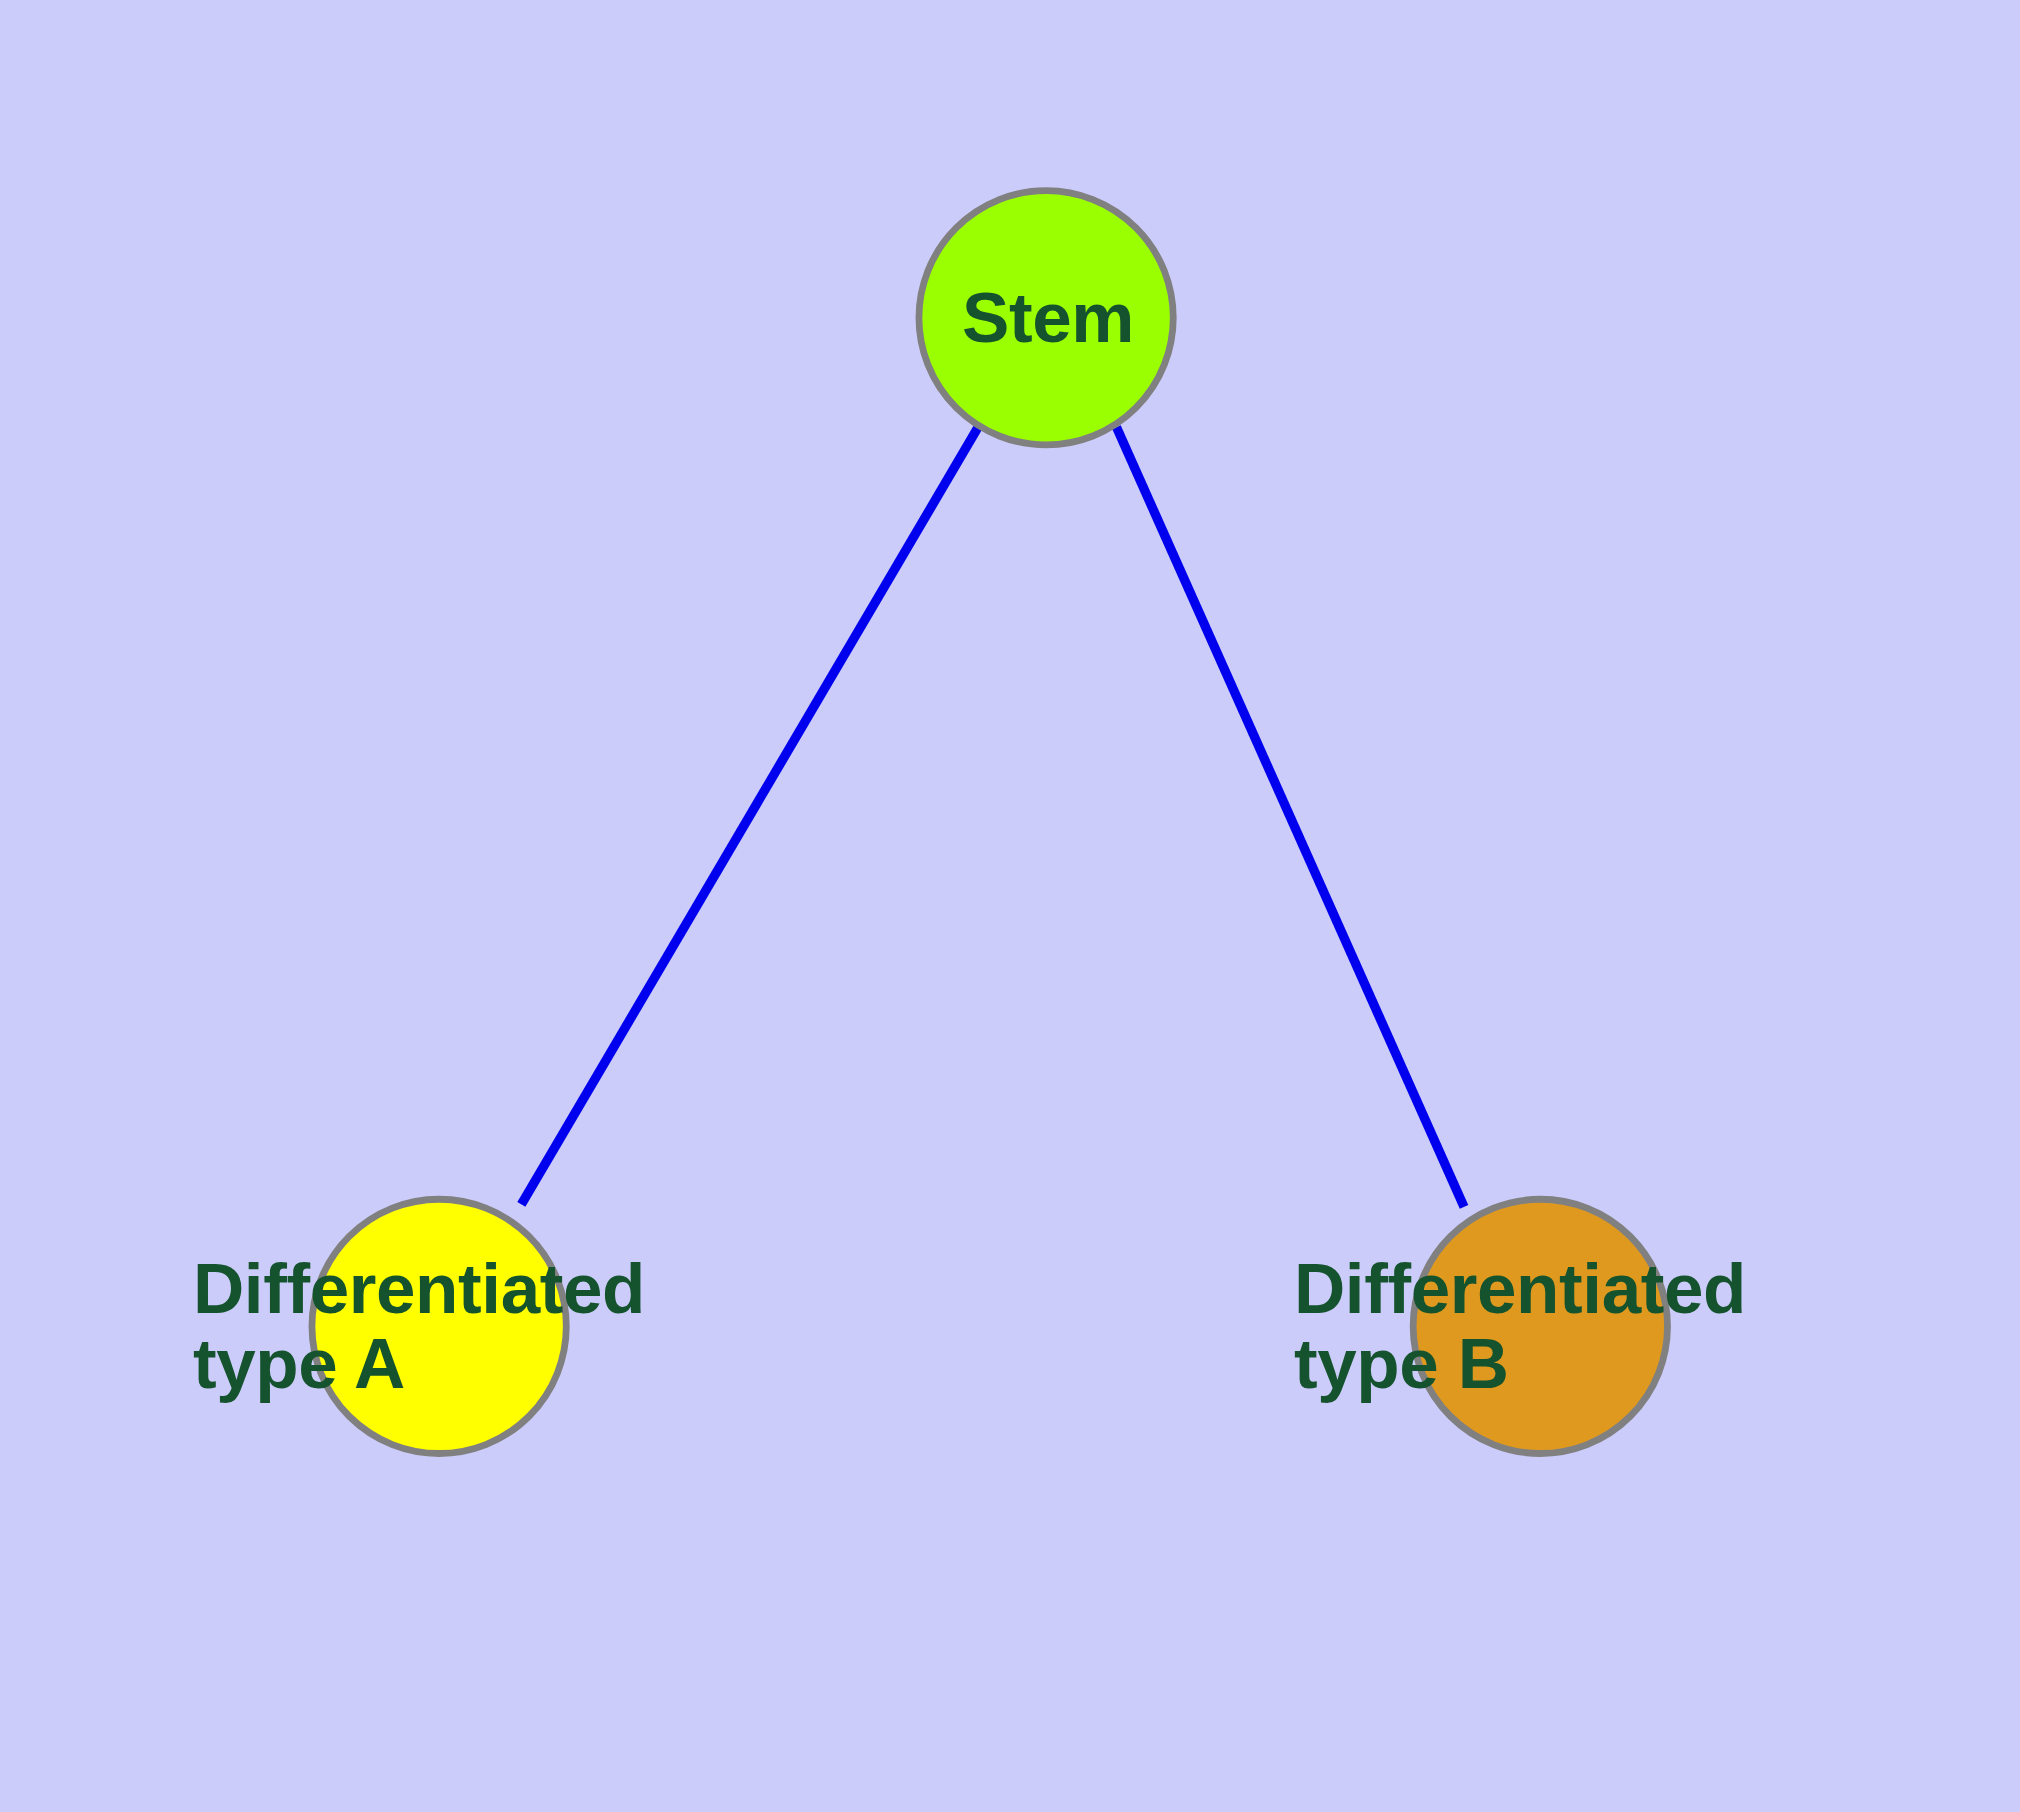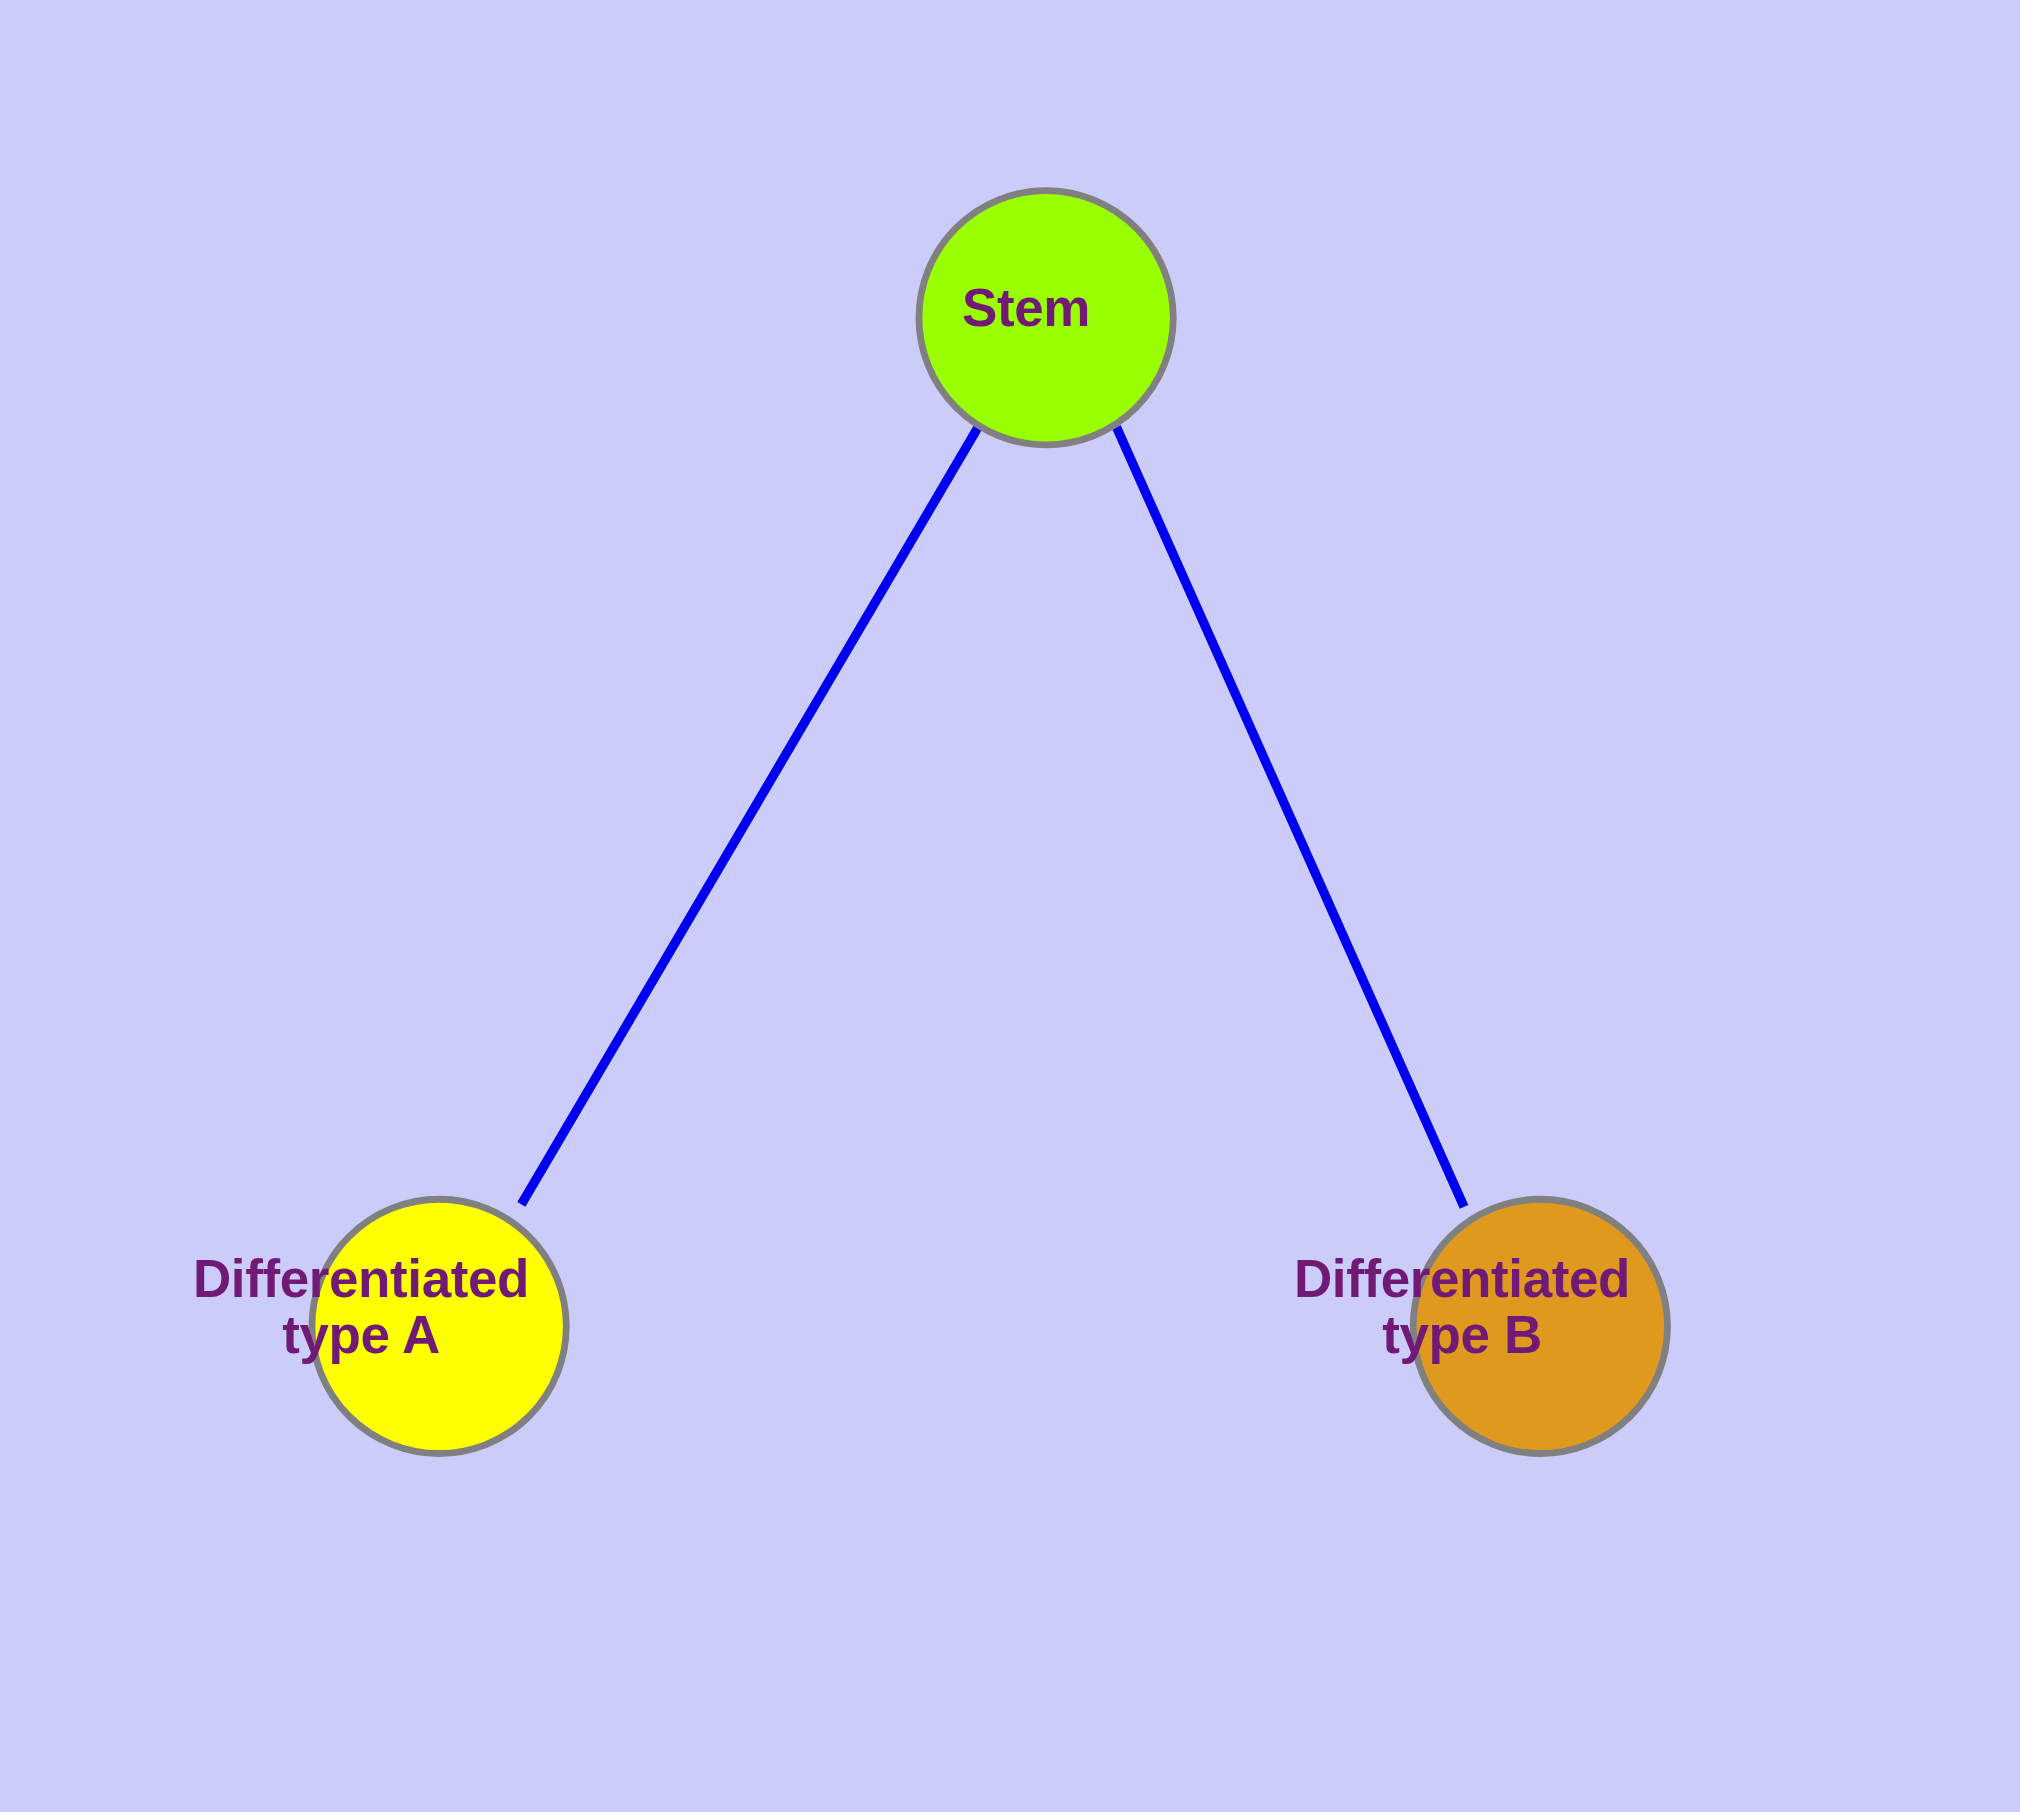--- a/index.html
+++ b/index.html
@@ -18,25 +18,25 @@
   #graph-svg {
     position: absolute;
     top: 0;
     left: 0;
     width: 2021px;
     height: 1812px;
     display: block;
   }
   .node-label {
     position: absolute;
-    color: #701a75;
+    color: #14532d;
     font-weight: bold;
-    font-size: 53px;
+    font-size: 71px;
     line-height: 1.06;
-    text-align: center;
+    text-align: left;
     white-space: pre;
     pointer-events: none;
     letter-spacing: -0.4px;
   }
 </style>
 </head>
 <body>
 
 <div id="canvas" style="background: rgb(204, 204, 250);">
 

